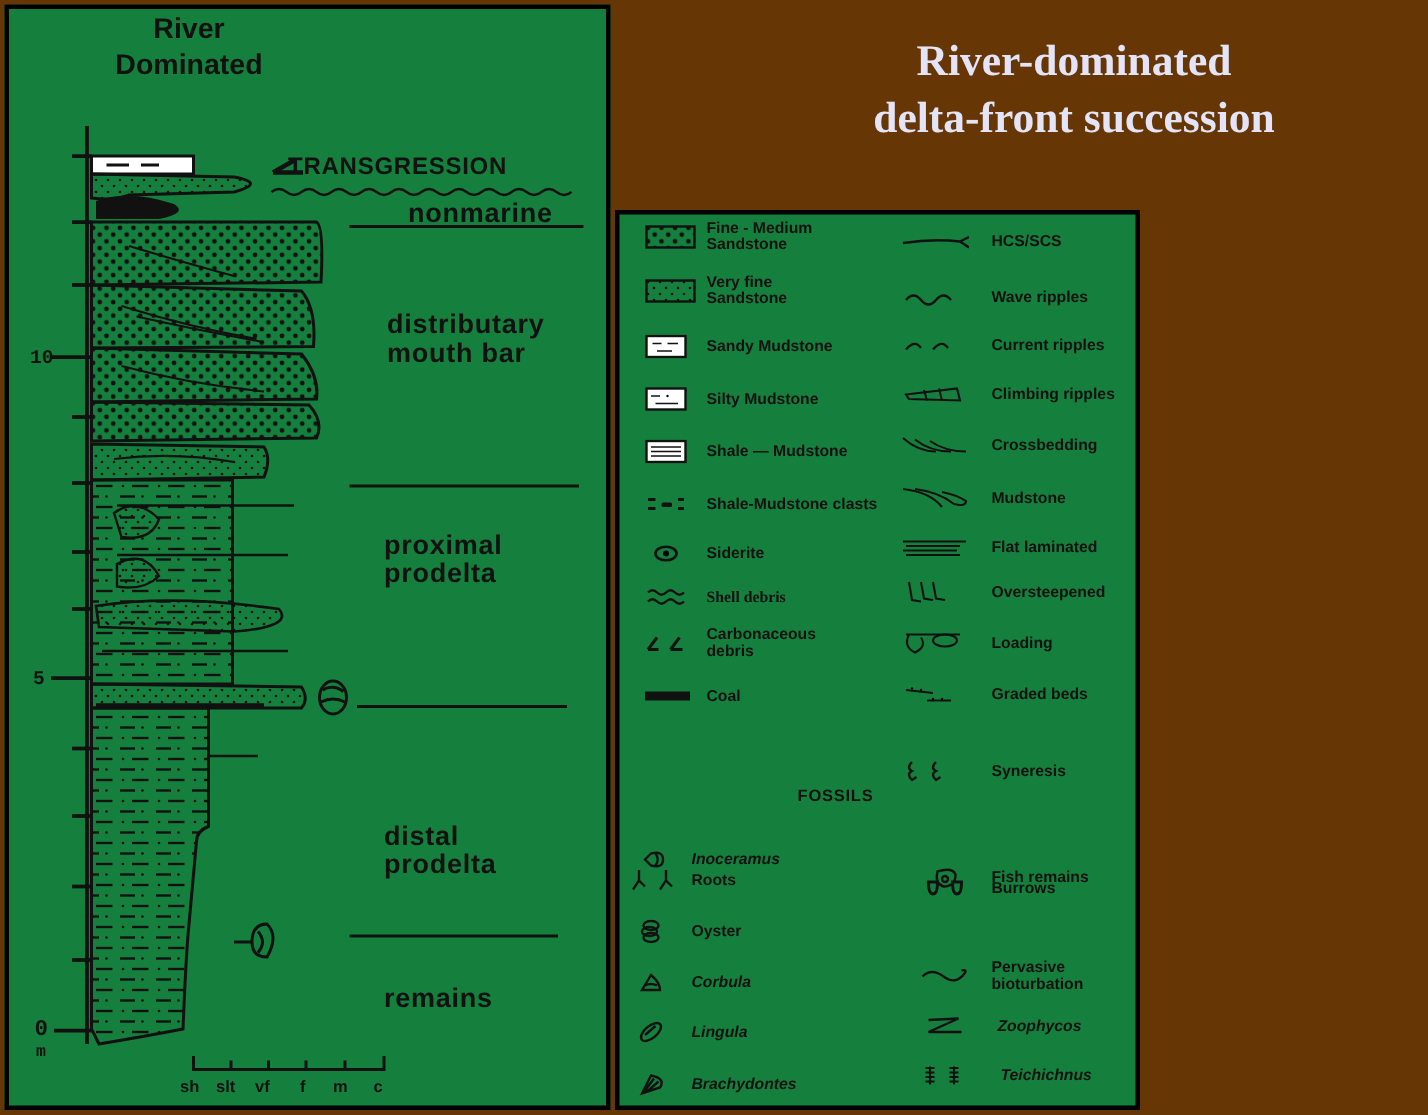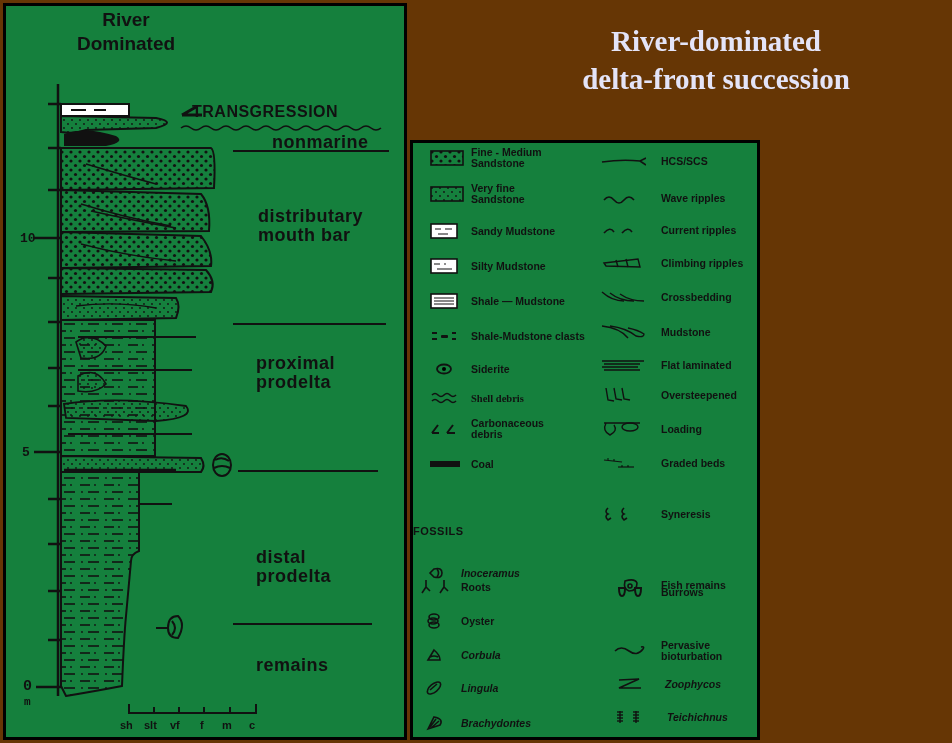--- a/index.html
+++ b/index.html
@@ -9,21 +9,21 @@
   #legend-panel{left:410px;top:140px;width:350px;height:600px;}
   .slide-title{position:absolute;right:-24px;top:22px;width:520px;text-align:center;color:#e4e4f8;font-family:"Liberation Serif",serif;font-weight:bold;font-size:29px;line-height:38px;white-space:nowrap;}
   .col-heading{position:absolute;left:50px;top:2px;width:140px;text-align:center;font-weight:bold;font-size:19px;line-height:24px;color:#111;}
   .env-label{position:absolute;font-weight:bold;font-size:18px;line-height:19px;color:#111;letter-spacing:0.5px;}
   .transgression{position:absolute;left:186px;top:97px;font-size:16px;font-weight:bold;color:#111;letter-spacing:0.5px;}
   .axis-label{position:absolute;font-weight:bold;font-size:13px;color:#111;font-family:Liberation Mono, monospace;}
   .grain-label{position:absolute;font-weight:bold;font-size:11px;color:#111;}
   .leg-item{position:absolute;display:flex;align-items:center;font-weight:bold;font-size:10.5px;line-height:11px;color:#111;}
   .leg-item .sym{width:36px;height:16px;flex:0 0 36px;display:flex;align-items:center;justify-content:center;margin-right:6px;}
   .leg-item.it .txt{font-style:italic;}
-  .fossils-head{position:absolute;left:0;width:288px;top:382px;font-weight:bold;font-size:11px;letter-spacing:0.5px;color:#111;}
+  .fossils-head{position:absolute;left:0;width:288px;top:382px;text-align:center;font-weight:bold;font-size:11px;letter-spacing:0.5px;color:#111;}
   svg{display:block;}
 </style>
 </head>
 <body>
 
 <div class="slide-title">
   <div>River-dominated</div>
   <div>delta-front succession</div>
 </div>
 

